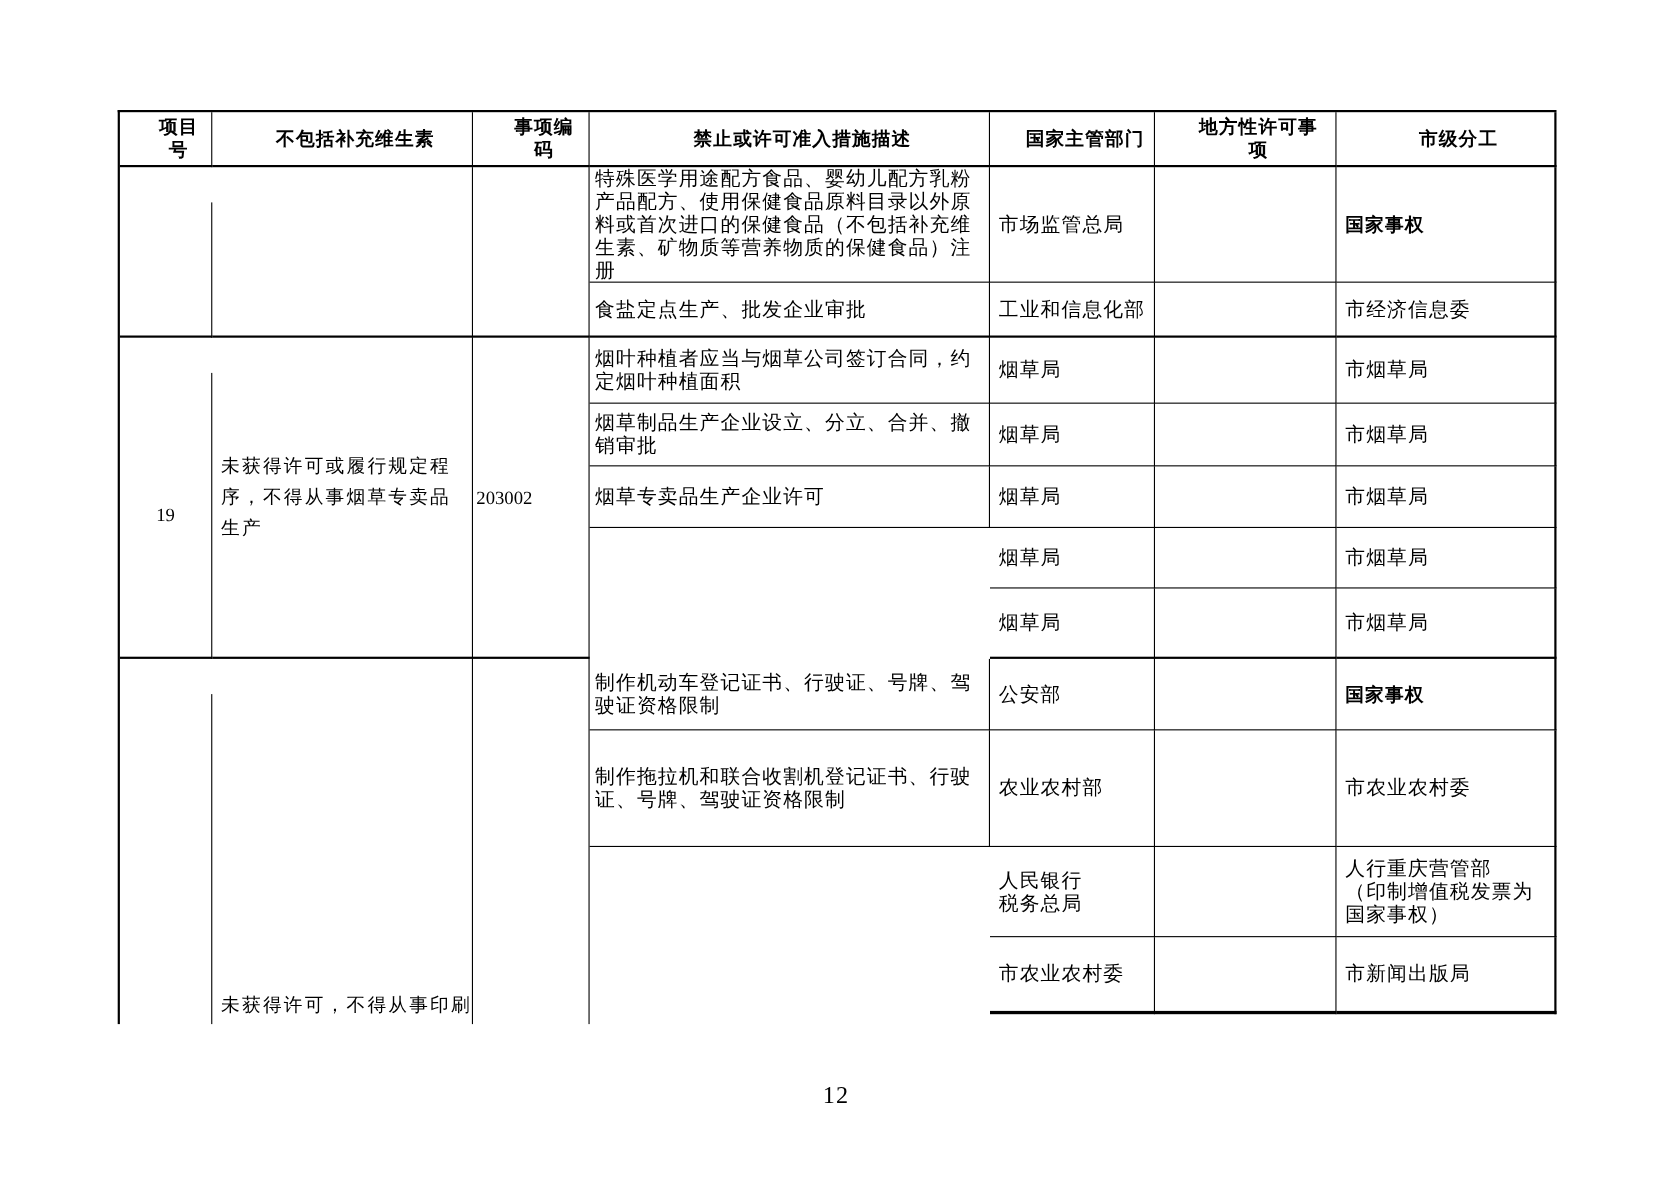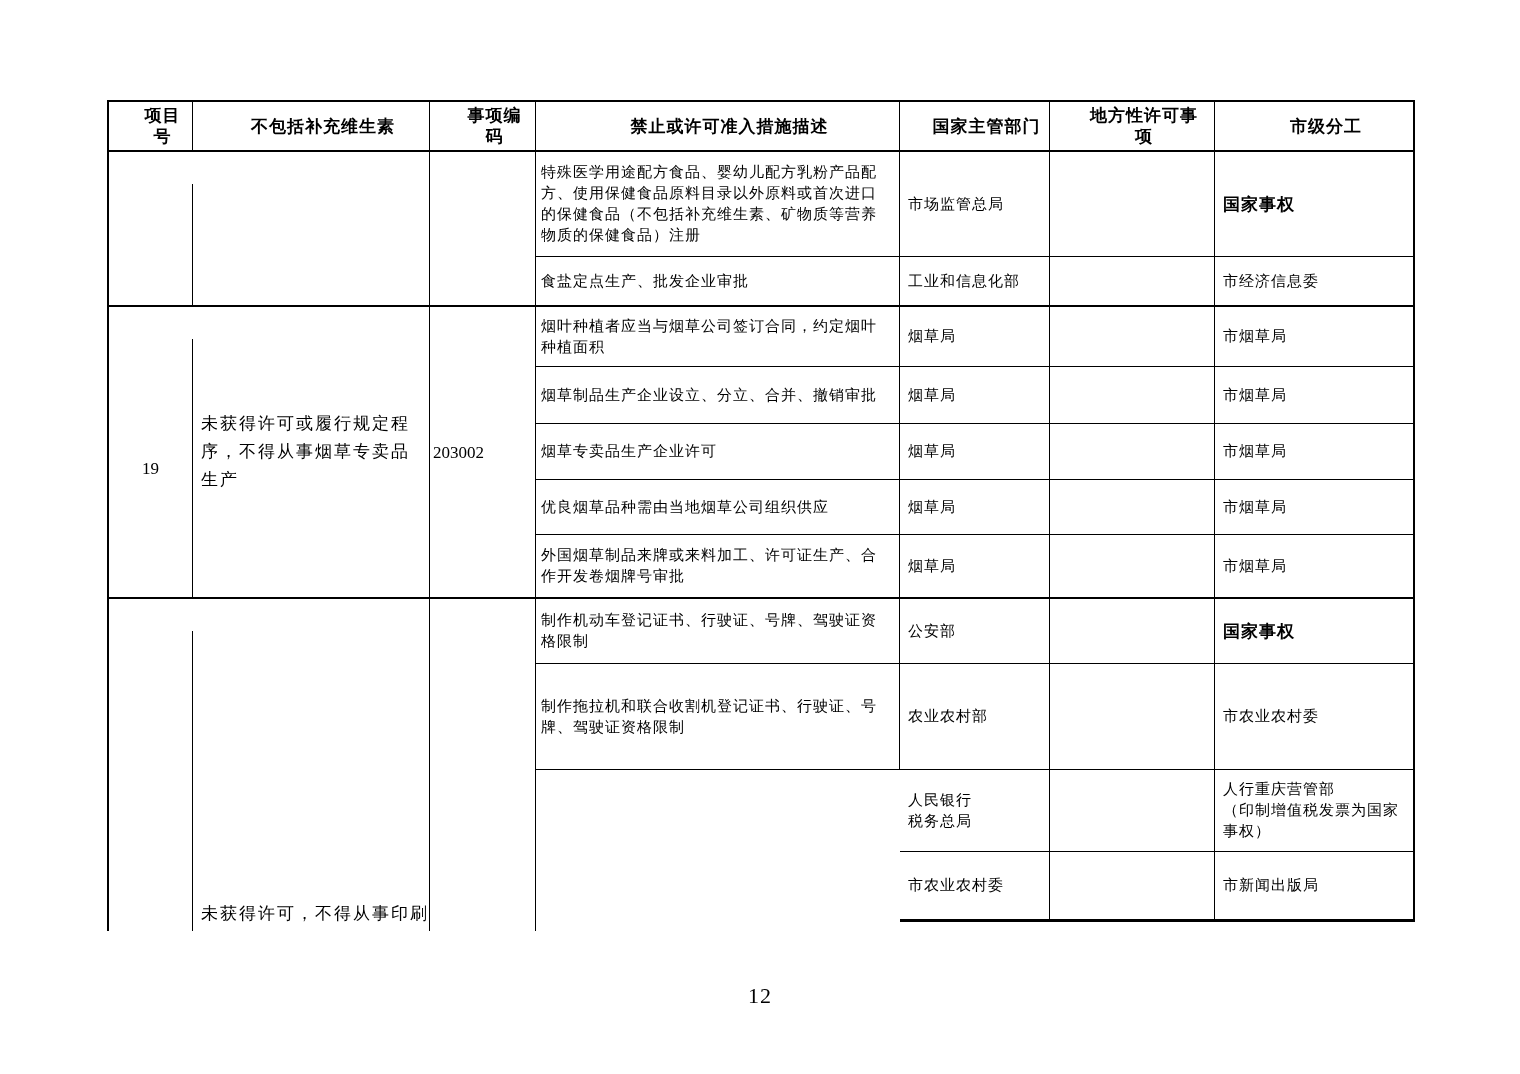--- a/index.html
+++ b/index.html
@@ -12,21 +12,21 @@
     grid-template-rows:50px 105px 50px 60px 57px 56px 55px 64px 65px 106px 82px 70px 9px;
     border-top:2px solid #000;
     border-left:2px solid #000;
   }
   .c{
     box-sizing:border-box;
     border-right:1px solid #000;
     border-bottom:1px solid #000;
     display:flex;align-items:center;
     padding:4px 8px 4px 8px;
-    font-size:15px;line-height:21px;letter-spacing:1px;
+    font-size:18px;line-height:21px;letter-spacing:1px;
     white-space:pre-line;
     overflow:hidden;
   }
   .h{
     font-family:"Liberation Sans","DejaVu Sans",sans-serif;
     font-weight:700;font-size:17px;letter-spacing:1px;
     justify-content:center;text-align:center;
     border-bottom:2px solid #000;
     padding-left:32px;
   }
@@ -88,26 +88,24 @@
     <div class="c measure" style="grid-area:5/4">烟草制品生产企业设立、分立、合并、撤销审批</div>
     <div class="c" style="grid-area:5/5">烟草局</div>
     <div class="c" style="grid-area:5/6"></div>
     <div class="c r" style="grid-area:5/7">市烟草局</div>
 
     <div class="c measure" style="grid-area:6/4">烟草专卖品生产企业许可</div>
     <div class="c" style="grid-area:6/5">烟草局</div>
     <div class="c" style="grid-area:6/6"></div>
     <div class="c r" style="grid-area:6/7">市烟草局</div>
 
-    <div class="c measure" style="grid-area:7/4">优良烟草品种需由当地烟草公司组织供应</div>
     <div class="c" style="grid-area:7/5">烟草局</div>
     <div class="c" style="grid-area:7/6"></div>
     <div class="c r" style="grid-area:7/7">市烟草局</div>
 
-    <div class="c measure secend" style="grid-area:8/4">外国烟草制品来牌或来料加工、许可证生产、合作开发卷烟牌号审批</div>
     <div class="c secend" style="grid-area:8/5">烟草局</div>
     <div class="c secend" style="grid-area:8/6"></div>
     <div class="c r secend" style="grid-area:8/7">市烟草局</div>
 
     <div class="c num nobot" style="grid-area:9/1/span 5/span 1"></div>
     <div class="c matter matter-bottom nobot" style="grid-area:9/2/span 5/span 1">未获得许可，不得从事印刷</div>
     <div class="c code nobot" style="grid-area:9/3/span 5/span 1"></div>
 
     <div class="c measure" style="grid-area:9/4">制作机动车登记证书、行驶证、号牌、驾驶证资格限制</div>
     <div class="c" style="grid-area:9/5">公安部</div>

